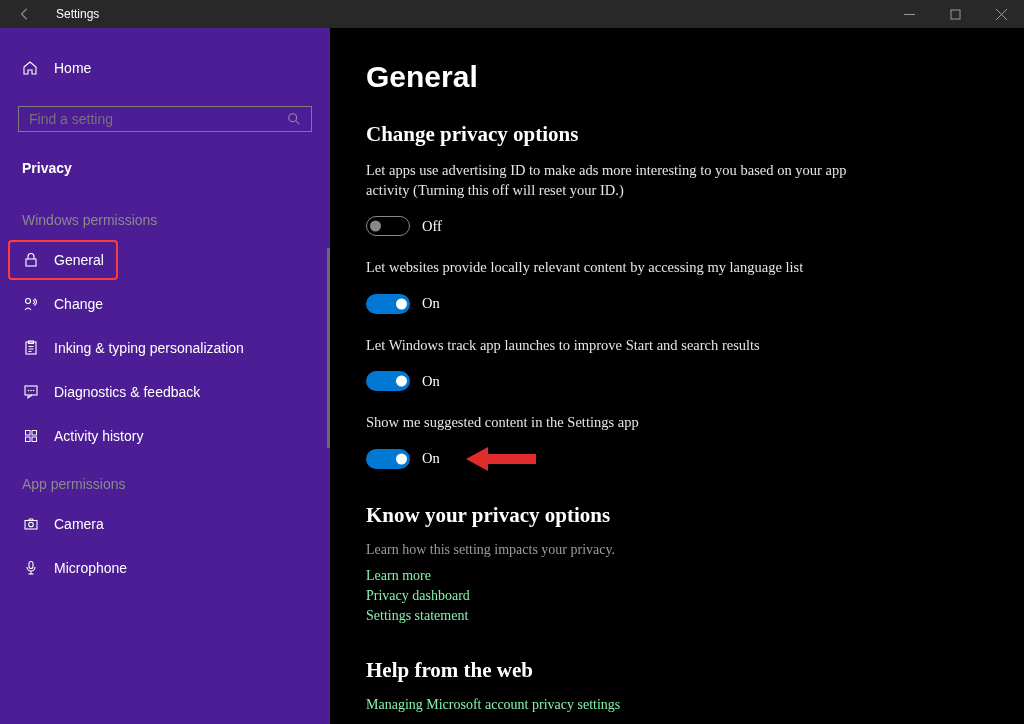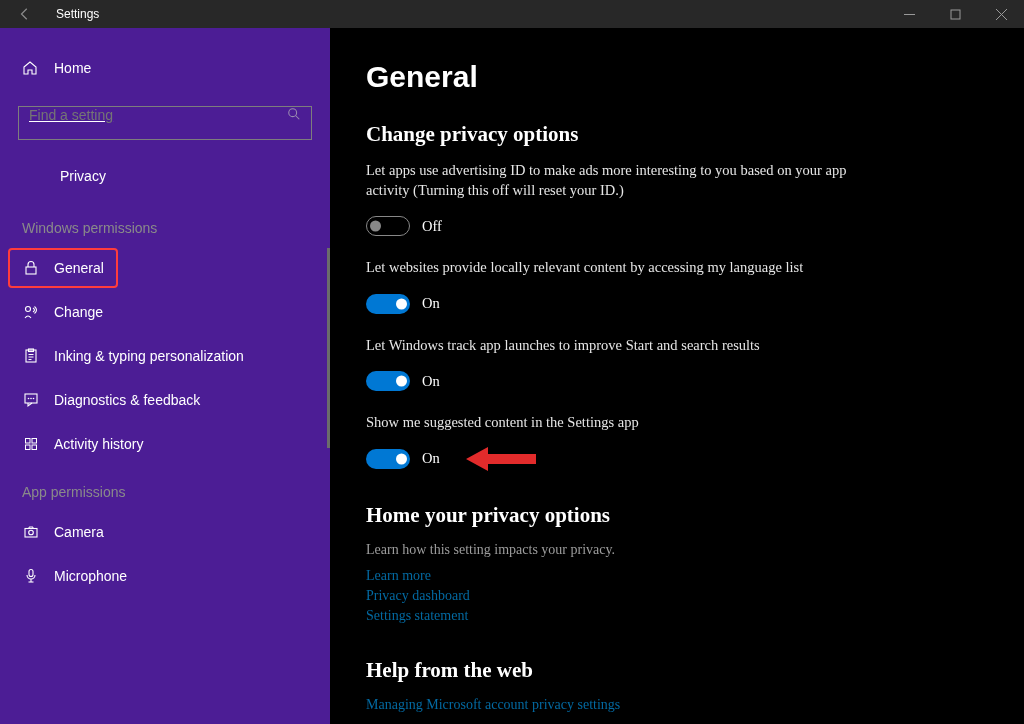--- a/index.html
+++ b/index.html
@@ -38,41 +38,39 @@
   align-items: center;
   padding: 0 20px 0 22px;
   height: 40px;
   margin-bottom: 18px;
 }
 .home-icon { width: 16px; height: 16px; margin-right: 16px; }
 .home-label { font-size: 14px; color: #fff; }
 .search-wrap { padding: 0 18px; margin-bottom: 18px; }
 .search {
   display: flex;
-  align-items: flex-start;
+  align-items: center;
   border: 1px solid #7d7d7d;
-  height: 34px;
+  height: 26px;
   padding: 0 10px;
-  text-decoration: underline;
 }
 .search-input {
   flex: 1;
   background: transparent;
   border: none;
   color: #999;
   font-size: 14px;
   outline: none;
 }
 .search-icon { width: 14px; height: 14px; opacity: 0.7; }
 .category {
   font-size: 14px;
-  font-weight: 400;
+  font-weight: 700;
   color: #fff;
   padding: 10px 22px 18px;
-  margin-left: 38px;
 }
 .section-header {
   font-size: 14px;
   color: #8a8a8a;
   padding: 18px 22px 10px;
 }
 .nav-items { display: flex; flex-direction: column; }
 .nav-item {
   display: flex;
   align-items: center;
@@ -177,21 +175,21 @@
 }
 .section { margin-bottom: 34px; font-family: Liberation Serif, serif; }
 .sub-desc {
   font-size: 14px;
   color: #9d9d9d;
   margin-bottom: 10px;
 }
 .link {
   display: block;
   font-size: 14px;
-  color: #0369a1;
+  color: #86efac;
   text-decoration: none;
   margin-bottom: 4px;
   cursor: pointer;
 }
 svg { display: block; }
 </style>
 </head>
 <body>
 
 <div class="titlebar">
@@ -366,21 +364,21 @@
         <span class="toggle-label">On</span>
         <span class="red-arrow">
           <svg viewBox="0 0 70 30" width="70" height="30">
             <polygon points="0,15 22,3 22,10 70,10 70,20 22,20 22,27" fill="#e22b2b"></polygon>
           </svg>
         </span>
       </div>
     </div>
 
     <div class="section">
-      <h2>Home your privacy options</h2>
+      <h2>Know your privacy options</h2>
       <div class="sub-desc">Learn how this setting impacts your privacy.</div>
       <a class="link">Learn more</a>
       <a class="link">Privacy dashboard</a>
       <a class="link">Settings statement</a>
     </div>
 
     <div class="section">
       <h2>Help from the web</h2>
       <a class="link">Managing Microsoft account privacy settings</a>
     </div>

